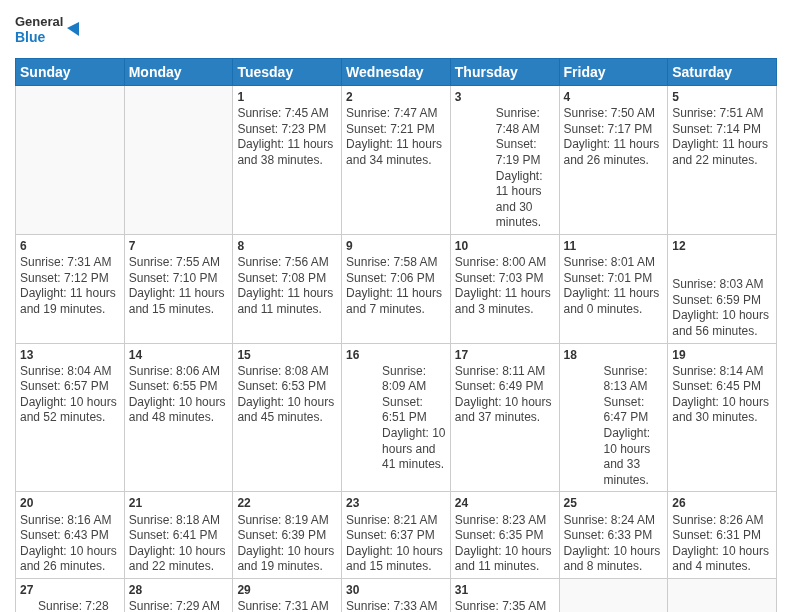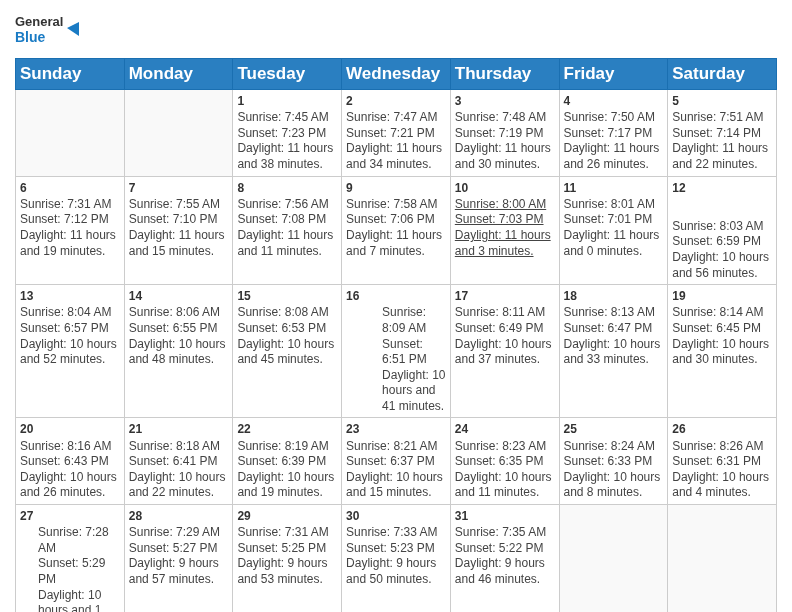--- a/index.html
+++ b/index.html
@@ -45,21 +45,21 @@
       width: 100%;
       border-collapse: collapse;
       flex: 1;
       font-size: 10.5px;
     }
     .calendar th {
       background-color: #2a7fc1;
       color: #fff;
       padding: 5px 4px;
       text-align: left;
-      font-size: 17px;
+      font-size: 14px;
       font-weight: bold;
       border: 1px solid #1a6fb1;
       margin-left: 28px;
     }
     .calendar td {
       border: 1px solid #ccc;
       padding: 3px 4px;
       vertical-align: top;
       width: calc(100% / 7);
       min-height: 70px;
@@ -127,21 +127,21 @@
 Daylight: 11 hours and 38 minutes.</div>
           </td>
           <td>
             <span class="day-number">2</span>
             <div class="day-info" style="white-space: pre-line;">Sunrise: 7:47 AM
 Sunset: 7:21 PM
 Daylight: 11 hours and 34 minutes.</div>
           </td>
           <td>
             <span class="day-number">3</span>
-            <div class="day-info" style="white-space: pre-line;">Sunrise: 7:48 AM
+            <div class="day-info" style="white-space: pre-line; margin-left: 41px;">Sunrise: 7:48 AM
 Sunset: 7:19 PM
 Daylight: 11 hours and 30 minutes.</div>
           </td>
           <td>
             <span class="day-number">4</span>
             <div class="day-info" style="white-space: pre-line;">Sunrise: 7:50 AM
 Sunset: 7:17 PM
 Daylight: 11 hours and 26 minutes.</div>
           </td>
           <td>
@@ -171,21 +171,21 @@
 Daylight: 11 hours and 11 minutes.</div>
           </td>
           <td>
             <span class="day-number">9</span>
             <div class="day-info" style="white-space: pre-line;">Sunrise: 7:58 AM
 Sunset: 7:06 PM
 Daylight: 11 hours and 7 minutes.</div>
           </td>
           <td>
             <span class="day-number">10</span>
-            <div class="day-info" style="white-space: pre-line; text-decoration: underline;">Sunrise: 8:00 AM
+            <div class="day-info" style="white-space: pre-line;">Sunrise: 8:00 AM
 Sunset: 7:03 PM
 Daylight: 11 hours and 3 minutes.</div>
           </td>
           <td>
             <span class="day-number">11</span>
             <div class="day-info" style="white-space: pre-line;">Sunrise: 8:01 AM
 Sunset: 7:01 PM
 Daylight: 11 hours and 0 minutes.</div>
           </td>
           <td>
@@ -221,21 +221,21 @@
 Daylight: 10 hours and 41 minutes.</div>
           </td>
           <td>
             <span class="day-number">17</span>
             <div class="day-info" style="white-space: pre-line;">Sunrise: 8:11 AM
 Sunset: 6:49 PM
 Daylight: 10 hours and 37 minutes.</div>
           </td>
           <td>
             <span class="day-number">18</span>
-            <div class="day-info" style="white-space: pre-line;">Sunrise: 8:13 AM
+            <div class="day-info" style="white-space: pre-line; margin-left: 40px;">Sunrise: 8:13 AM
 Sunset: 6:47 PM
 Daylight: 10 hours and 33 minutes.</div>
           </td>
           <td>
             <span class="day-number">19</span>
             <div class="day-info" style="white-space: pre-line;">Sunrise: 8:14 AM
 Sunset: 6:45 PM
 Daylight: 10 hours and 30 minutes.</div>
           </td>
         </tr>

